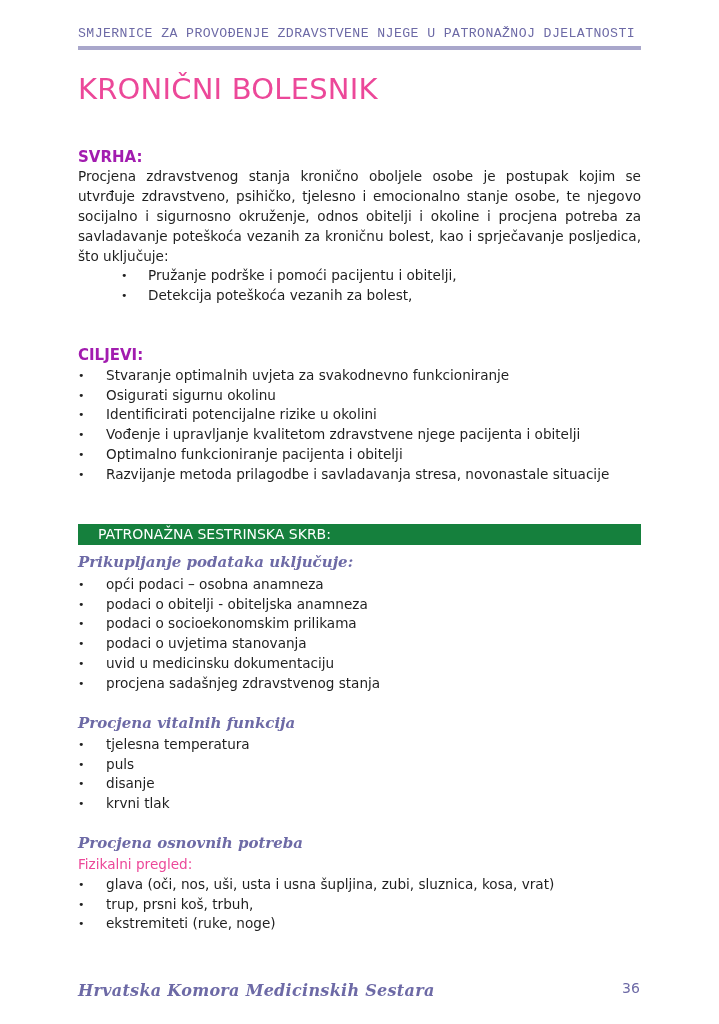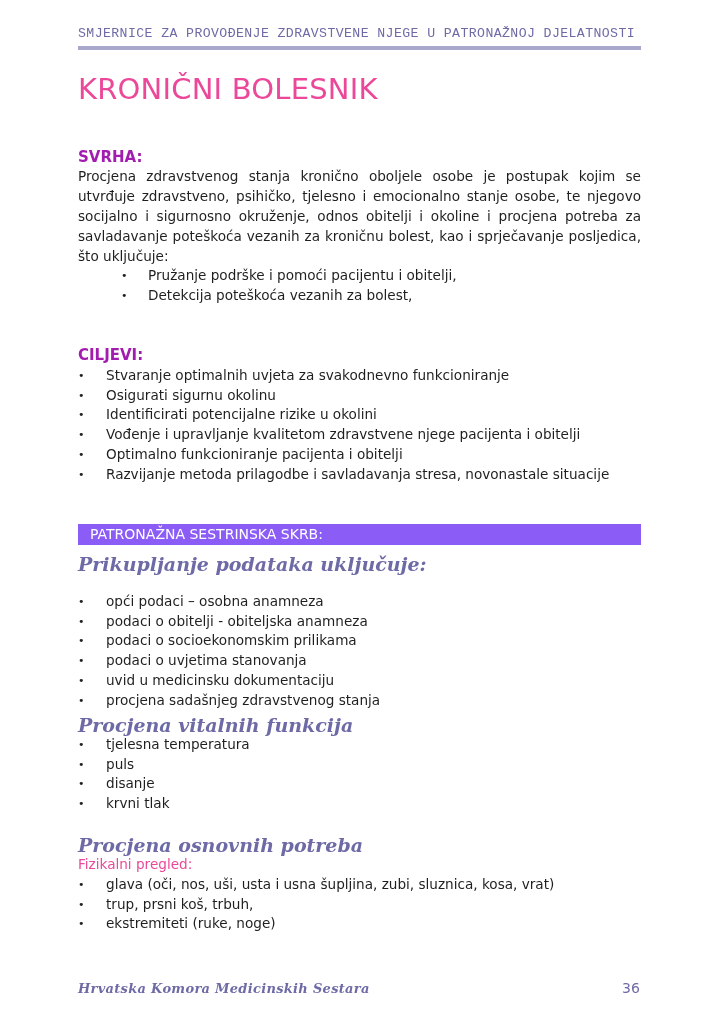--- a/index.html
+++ b/index.html
@@ -15,27 +15,27 @@
   .section-heading { position: absolute; left: 78px; font-size: 15px; color: #a21caf; margin: 0; }
   .para { position: absolute; left: 78px; width: 563px; font-size: 13.6px; line-height: 20px;
           text-align: justify; margin: 0; }
   ul.blist { position: absolute; left: 78px; margin: 0; padding: 0; list-style: none;
              font-size: 13.6px; line-height: 19.7px; }
   ul.blist li { position: relative; padding-left: 28px; white-space: nowrap; }
   ul.blist li::before { content: "\2022"; position: absolute; left: 0; font-size: 11px; }
   ul.blist.indented li { padding-left: 70px; }
   ul.blist.indented li::before { left: 43px; }
   .band { position: absolute; left: 78px; top: 524px; width: 563px; height: 21px;
-          background: #8b5cf6; color: #ffffff; font-size: 14px; line-height: 21px;
-          padding-left: 12px; box-sizing: border-box; }
+          background: #15803d; color: #ffffff; font-size: 14px; line-height: 21px;
+          padding-left: 20px; box-sizing: border-box; }
   .sub-italic { position: absolute; left: 78px; font-family: "DejaVu Serif", "Liberation Serif", serif;
-                font-style: italic; font-size: 19px; color: #6d6aa6; margin: 0; }
+                font-style: italic; font-size: 15px; color: #6d6aa6; margin: 0; }
   .bold-label { position: absolute; left: 78px; font-size: 13.6px; font-weight: normal; color: #ec4899; margin: 0; }
   .footer-org { position: absolute; left: 78px; top: 981px; font-family: "DejaVu Serif", "Liberation Serif", serif;
-                font-style: italic; font-weight: bold; font-size: 13px; color: #6d6aa6; letter-spacing: 0.3px; }
+                font-style: italic; font-weight: bold; font-size: 16px; color: #6d6aa6; letter-spacing: 0.3px; }
   .footer-page { position: absolute; left: 622px; top: 980px; font-size: 14px; color: #6d6aa6; }
 </style>
 </head>
 <body>
 
 <div class="header-text">SMJERNICE ZA PROVOĐENJE ZDRAVSTVENE NJEGE U PATRONAŽNOJ DJELATNOSTI</div>
 <div class="header-rule"></div>
 
 <h1 class="page-title">KRONIČNI BOLESNIK</h1>
 
@@ -52,21 +52,21 @@
   <li>Osigurati sigurnu okolinu</li>
   <li>Identificirati potencijalne rizike u okolini</li>
   <li>Vođenje i upravljanje kvalitetom zdravstvene njege pacijenta i obitelji</li>
   <li>Optimalno funkcioniranje pacijenta i obitelji</li>
   <li>Razvijanje metoda prilagodbe i savladavanja stresa, novonastale situacije</li>
 </ul>
 
 <div class="band">PATRONAŽNA SESTRINSKA SKRB:</div>
 
 <h3 class="sub-italic" style="top:553px;">Prikupljanje podataka uključuje:</h3>
-<ul class="blist" style="top:575px;margin-top:17px;">
+<ul class="blist" style="top:575px;">
   <li>opći podaci – osobna anamneza</li>
   <li>podaci o obitelji - obiteljska anamneza</li>
   <li>podaci o socioekonomskim prilikama</li>
   <li>podaci o uvjetima stanovanja</li>
   <li>uvid u medicinsku dokumentaciju</li>
   <li>procjena sadašnjeg zdravstvenog stanja</li>
 </ul>
 
 <h3 class="sub-italic" style="top:714px;">Procjena vitalnih funkcija</h3>
 <ul class="blist" style="top:735px;">

